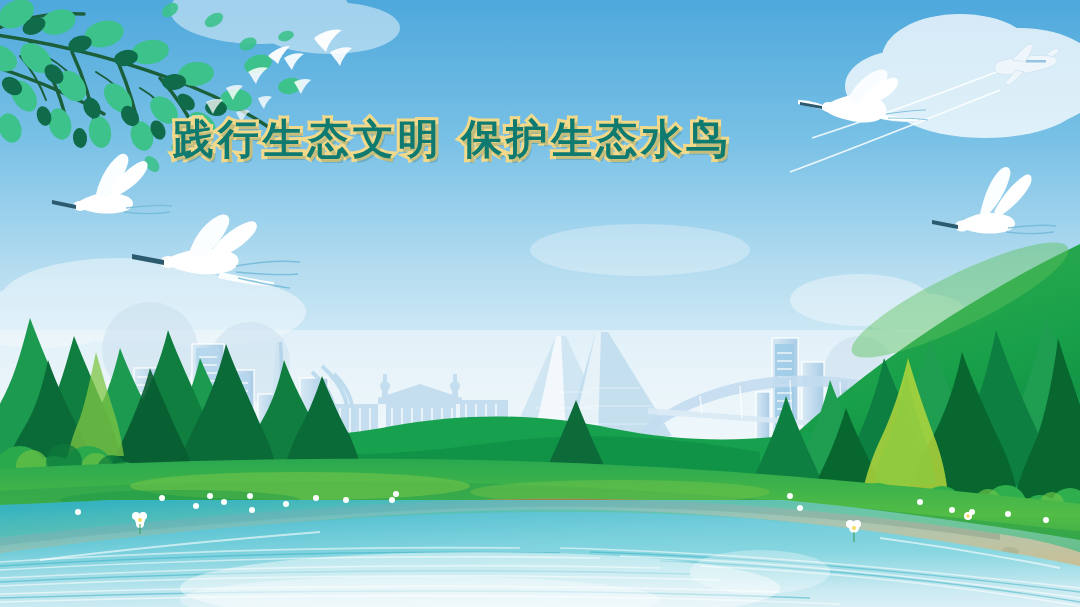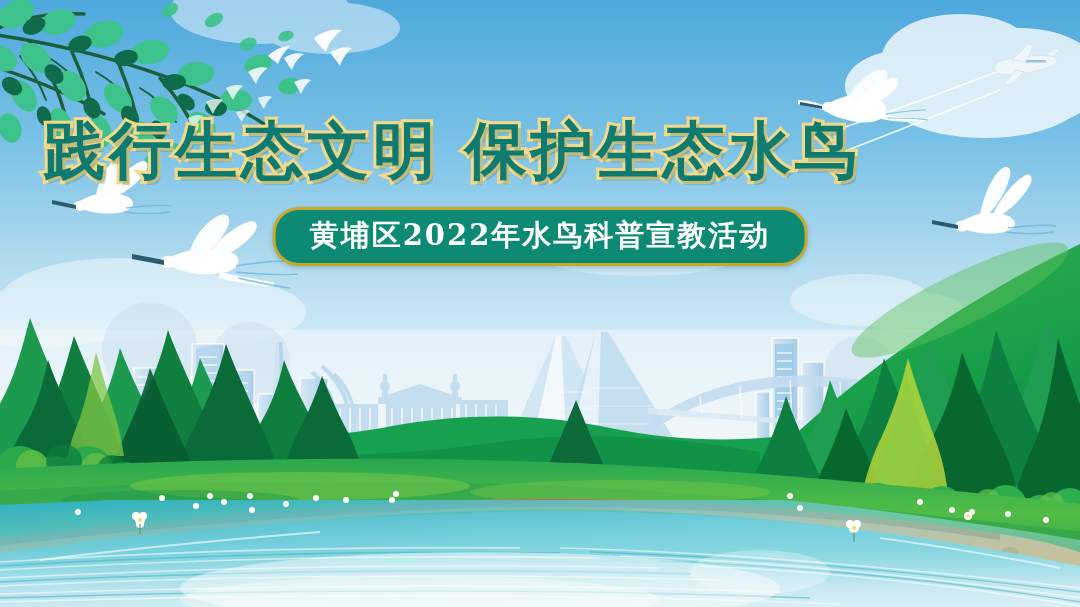--- a/index.html
+++ b/index.html
@@ -33,21 +33,21 @@
     z-index: 40;
     pointer-events: none;
   }
   #main-title {
     position: absolute;
     left: 0;
     top: 118px;
     width: 904px;
     text-align: center;
     font-family: "DejaVu Serif", "Liberation Serif", serif;
-    font-size: 62px;
+    font-size: 41px;
     font-weight: bold;
     letter-spacing: 4px;
     line-height: 1.05;
     color: #0e7a70;
     -webkit-text-stroke: 6px #f3d98a;
     paint-order: stroke fill;
     text-shadow:
        3px 4px 0 rgba(10,80,75,0.20),
        0 0 2px rgba(243,217,138,0.9);
     white-space: nowrap;
@@ -627,18 +627,15 @@
       <path d="M188,118 C193,115 199,114 203,116 C199,120 196,124 194,129 C191,124 189,121 188,118 Z" opacity="0.7"></path>
       <path d="M236,112 C241,110 246,109 250,111 C246,114 243,118 242,122 C239,118 237,115 236,112 Z" opacity="0.7"></path>
     </g>
 
     </g>
   </svg>
 
   <div id="text-block">
     <div id="main-title">践行生态文明 保护生态水鸟</div>
 
-    <div id="subtitle-pill">
-      <div id="subtitle-text">黄埔区2022年水鸟科普宣教活动</div>
-    </div>
   </div>
 
 </div>
 
 </body></html>

